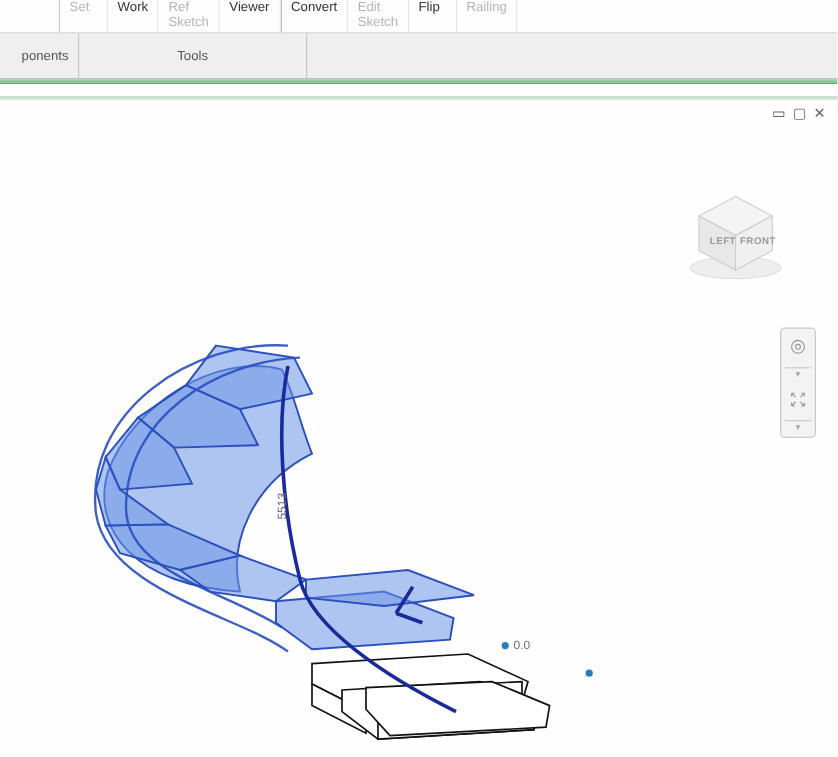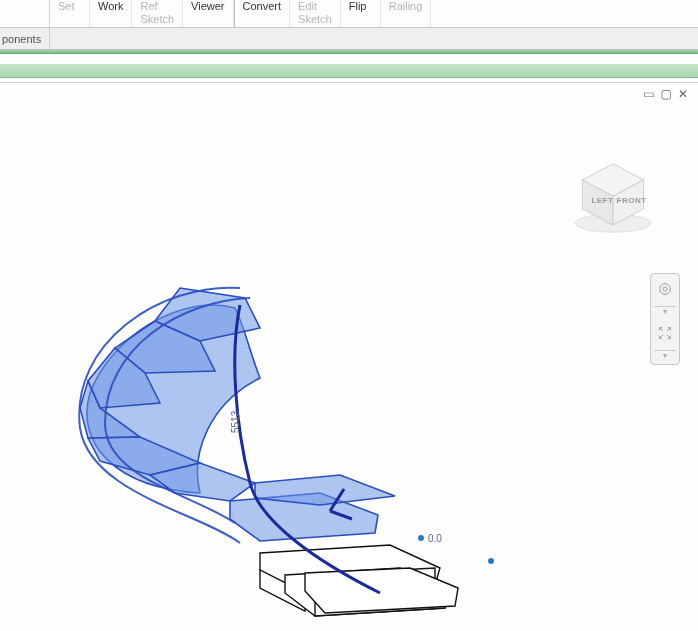--- a/index.html
+++ b/index.html
@@ -29,25 +29,26 @@
     color: #333;
     border-right: 1px solid #e6e6e6;
     cursor: pointer;
     line-height: 13px;
     text-align: center;
     min-width: 40px;
   }
   .ribbon-btn.disabled { color: #b5b5b5; cursor: default; }
   .ribbon-panels {
     display: flex;
-    height: 22px;
+    height: 38px;
     background: #efefef;
     border-bottom: 1px solid #c0c0c0;
     font-size: 11px;
     color: #555;
+    padding-left: 16px;
   }
   .panel-label {
     display:flex;
     align-items:center;
     justify-content:center;
     border-right:1px solid #c8c8c8;
   }
   .panel-label.comp { width: 50px; justify-content:flex-start; padding-left:2px; overflow:hidden;}
   .panel-label.workplane { width: 230px; }
   .panel-label.tools { width: 190px; }
@@ -164,20 +165,23 @@
     <span>Flip</span>
   </div>
   <div class="ribbon-btn disabled">
     <span>Railing</span>
   </div>
 </div>
 
 <div class="ribbon-panels">
   <div class="panel-label comp">
     <span>ponents</span>
+  </div>
+  <div class="panel-label tools">
+    <span>Tools</span>
   </div>
 </div>
 
 <div class="greenbar"></div>
 <div class="spacer-white"></div>
 <div class="greenbar2"></div>
 
 <div class="viewport">
 
   <div class="window-controls">

